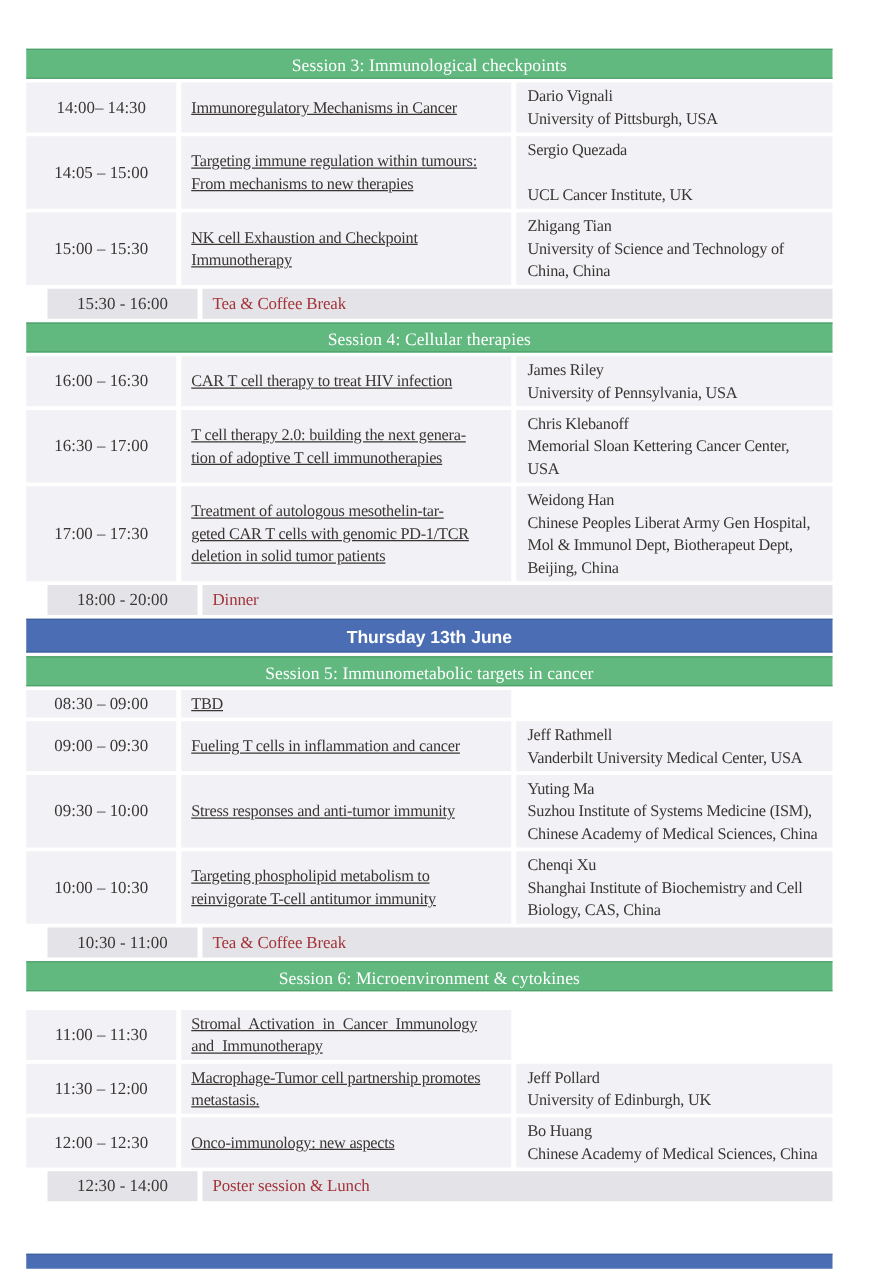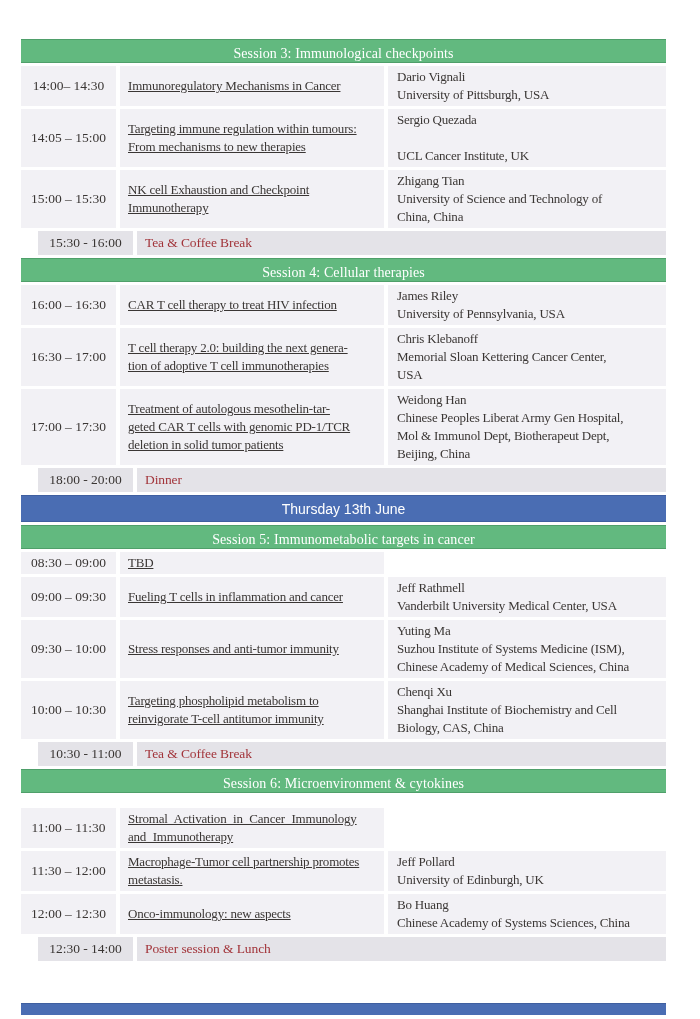--- a/index.html
+++ b/index.html
@@ -39,28 +39,28 @@
   }
   .session-header.gap-after{margin-bottom:12px;}
   .day-header{
     background:var(--day-header);
     border-top:1px solid var(--day-header-edge);
     border-bottom:1px solid var(--day-header-edge);
     color:var(--header-text);
     height:25px;
     align-items:center;justify-content:center;
     font-family:"Liberation Sans", sans-serif;
-    font-weight:normal;font-size:14px;text-align:right;
+    font-weight:bold;font-size:14px;text-align:right;
   }
   .talk-row{gap:4px;}
   .break-row{gap:4px;height:24px;margin-left:17px;}
   .cell{background:var(--row-bg);}
   .break-row .cell{background:var(--break-bg);}
   .time{
-    width:95px;flex:none;
+    width:120px;flex:none;
     display:flex;align-items:center;justify-content:center;
     font-size:13.5px;white-space:pre;
   }
   .title{
     width:264px;flex:none;
     display:flex;align-items:center;
     padding:2px 2px 2px 8px;box-sizing:border-box;
     font-size:13px;line-height:18px;letter-spacing:-0.2px;
     white-space:pre;overflow:hidden;text-decoration:underline;
   }
@@ -199,21 +199,21 @@
     <div class="cell time">11:30 – 12:00</div>
     <div class="cell title">Macrophage-Tumor cell partnership promotes
 metastasis.</div>
     <div class="cell speaker">Jeff Pollard
 University of Edinburgh, UK</div>
   </div>
       <div class="row talk-row">
     <div class="cell time">12:00 – 12:30</div>
     <div class="cell title">Onco-immunology: new aspects</div>
     <div class="cell speaker">Bo Huang
-Chinese Academy of Systems Sciences, China</div>
+Chinese Academy of Medical Sciences, China</div>
   </div>
       <div class="row break-row">
     <div class="cell time">12:30 - 14:00</div>
     <div class="cell break-label">Poster session &amp; Lunch</div>
   </div>
     </div>
 <div class="day-partial"></div>
   </div>
 
 </body></html>

